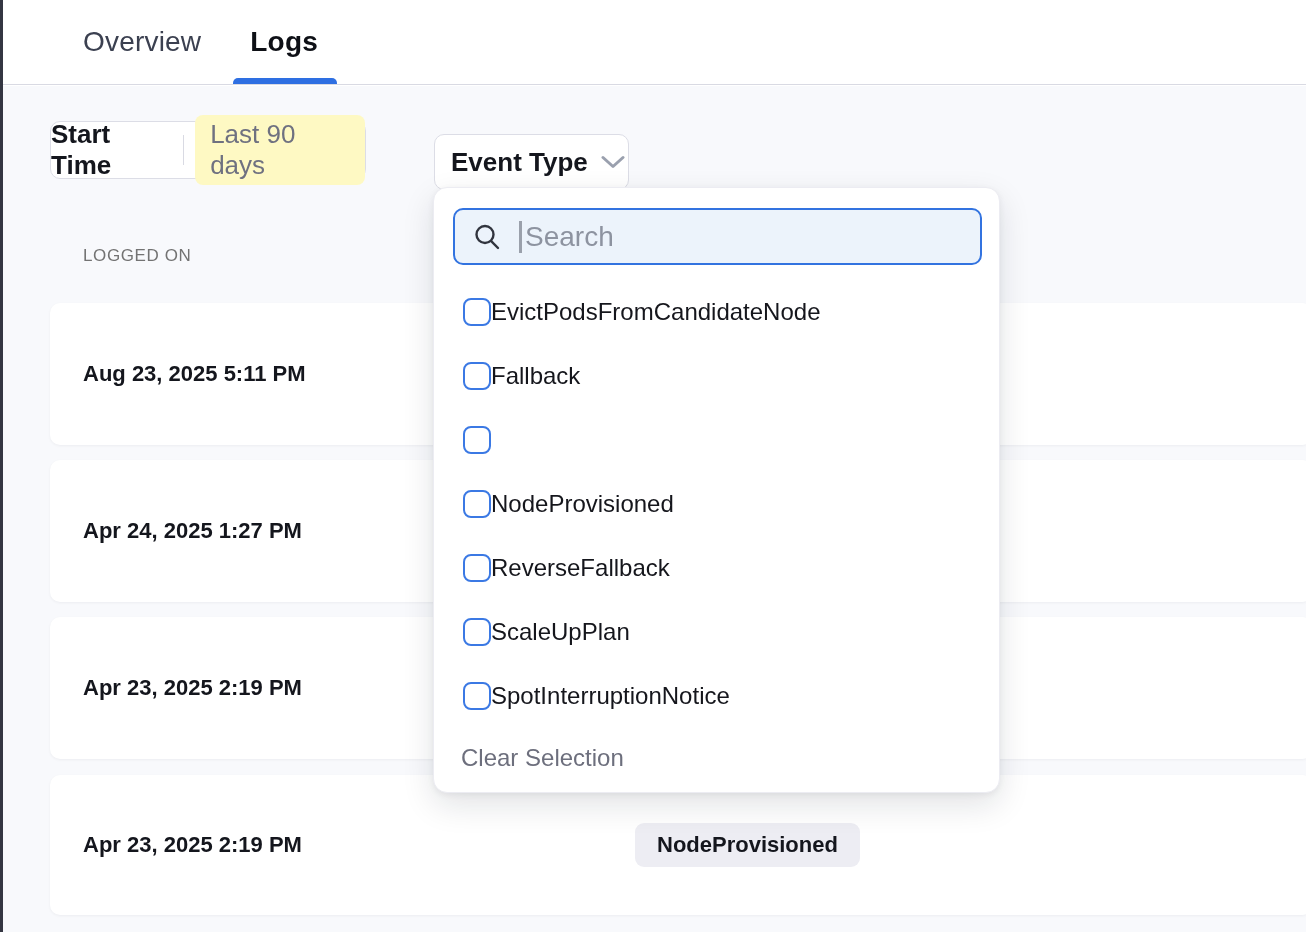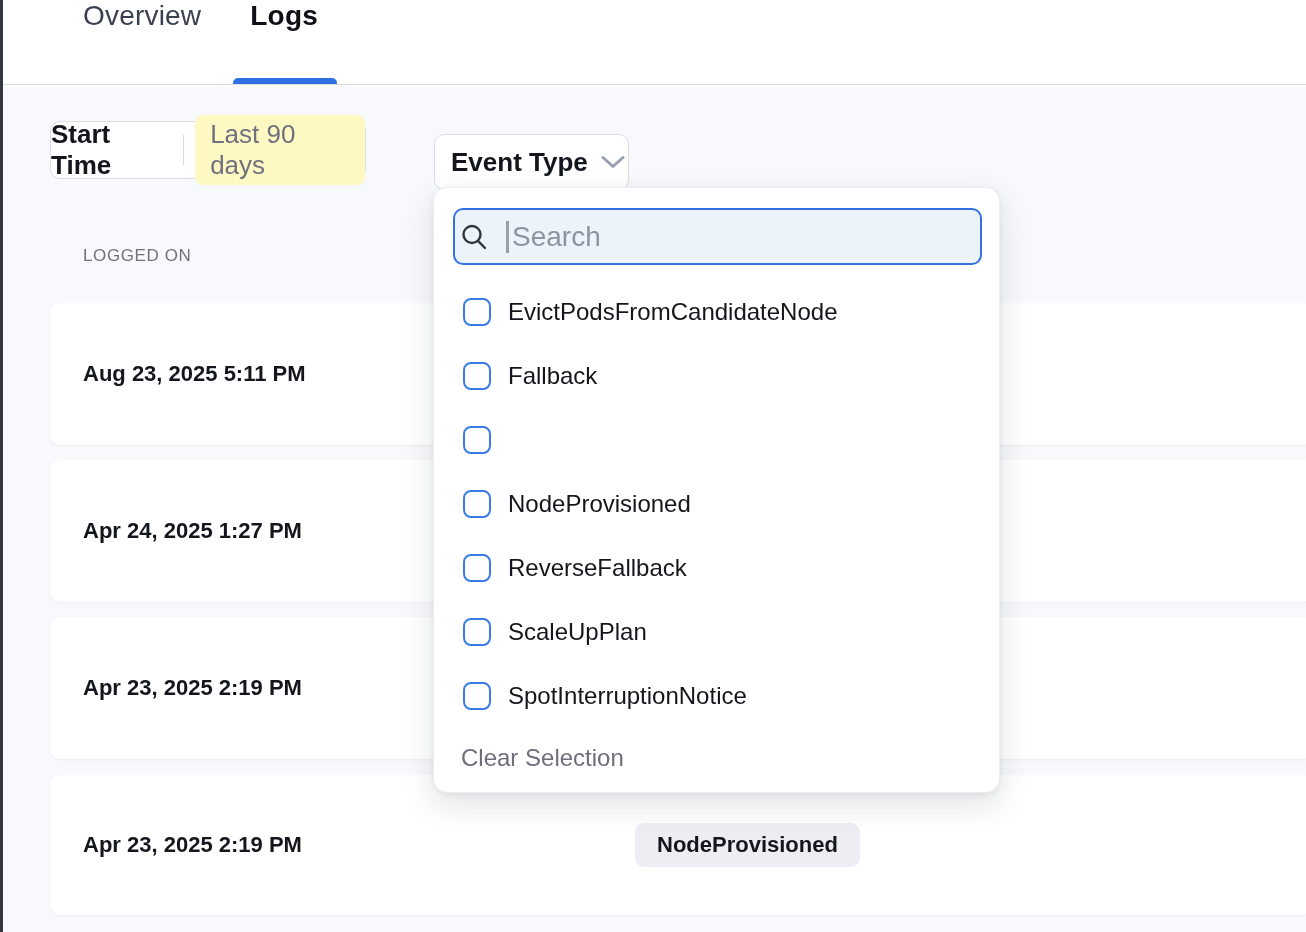--- a/index.html
+++ b/index.html
@@ -6,21 +6,21 @@
   html, body { width: 1306px; height: 932px; }
   body { font-family: "Liberation Sans", "DejaVu Sans", sans-serif; background: #ffffff; }
 
   .screen { position: relative; width: 1306px; height: 932px; overflow: hidden; background: #ffffff; }
 
   .left-edge { position: absolute; left: 0; top: 0; width: 3px; height: 100%; background: #343642; z-index: 30; }
 
   
   .header { position: absolute; left: 0; top: 0; width: 100%; height: 85px; background: #ffffff; border-bottom: 1px solid #d9dae3; }
   .tabs { position: absolute; left: 83px; top: 0; height: 84px; display: flex; align-items: center; gap: 49px; }
-  .tab { position: relative; height: 84px; display: flex; align-items: flex-start; font-size: 28px; font-weight: 500; color: #3b4050; cursor: pointer; letter-spacing: 0.2px; }
+  .tab { position: relative; height: 84px; display: flex; align-items: center; font-size: 28px; font-weight: 500; color: #3b4050; cursor: pointer; letter-spacing: 0.2px; }
   .tab.active { font-weight: 700; color: #0e1016; }
   .tab-underline { position: absolute; bottom: 0; left: -17px; right: -19px; height: 6px; background: #2e6fe2; border-radius: 5px 5px 0 0; }
 
   
   .content { position: absolute; left: 0; top: 86px; width: 100%; height: 846px; background: #f8f9fc; }
 
   
   .filter-btn { position: absolute; background: #ffffff; border: 1px solid #dcdde6; border-radius: 10px; display: flex; align-items: center; cursor: pointer; }
   .start-time-btn { left: 50px; top: 35px; width: 316px; height: 58px; }
   .start-time-label { font-size: 26px; font-weight: 700; color: #14161d; }
@@ -35,29 +35,29 @@
   .row { position: absolute; left: 50px; width: 1262px; height: 142px; background: #ffffff; border-radius: 10px; box-shadow: 0 1px 3px rgba(16,24,40,0.05); }
   .row-1 { top: 217px; }
   .row-2 { top: 374px; }
   .row-3 { top: 531px; }
   .row-4 { top: 689px; height: 140px; }
   .row-date { position: absolute; left: 33px; top: 50%; transform: translateY(-50%); font-size: 22px; font-weight: 700; color: #14161d; }
   .event-badge { position: absolute; left: 585px; top: 50%; transform: translateY(-50%); background: #ededf3; border-radius: 9px; padding: 9px 22px; font-size: 22px; font-weight: 600; color: #14161d; }
 
   
   .dropdown { position: absolute; left: 433px; top: 101px; width: 567px; height: 606px; background: #ffffff; border: 1px solid #ececf2; border-radius: 14px; box-shadow: 0 12px 32px rgba(16,24,40,0.12), 0 2px 6px rgba(16,24,40,0.06); z-index: 20; }
-  .search-box { position: absolute; left: 19px; top: 20px; width: 529px; height: 57px; background: #ecf3fb; border: 2px solid #3273e0; border-radius: 10px; display: flex; align-items: center; padding-left: 4px; }
+  .search-box { position: absolute; left: 19px; top: 20px; width: 529px; height: 57px; background: #ecf3fb; border: 2px solid #3273e0; border-radius: 10px; display: flex; align-items: center; padding-left: 17px; }
   .search-icon { flex: 0 0 auto; display: flex; align-items: center; }
   .search-caret { width: 3px; height: 32px; background: #9aa0ab; margin-left: 17px; flex: 0 0 auto; }
   .search-input { flex: 1; border: none; outline: none; background: transparent; font-size: 28px; color: #14161d; padding-left: 3px; font-family: "Liberation Sans", sans-serif; }
   .search-input::placeholder { color: #8d93a0; }
   .option-list { position: absolute; left: 0; top: 92px; width: 100%; }
   .option { height: 64px; display: flex; align-items: center; padding-left: 29px; cursor: pointer; }
   .checkbox { width: 28px; height: 28px; border: 2.5px solid #3b79e4; border-radius: 8px; background: #ffffff; flex: 0 0 auto; }
-  .option-label { margin-left: 17px; font-size: 24px; color: #15161c; }
+  .option-label { font-size: 24px; color: #15161c; }
   .clear-selection { position: absolute; left: 27px; top: 556px; font-size: 24px; color: #6d6f7d; cursor: pointer; }
 </style>
 </head>
 <body>
 
 <div class="screen">
 
   <div class="left-edge"></div>
 
   <div class="header">

